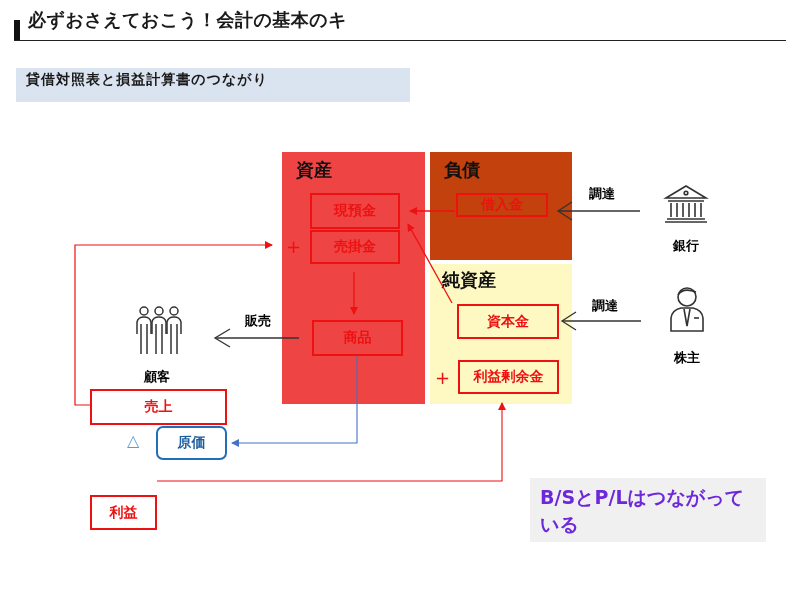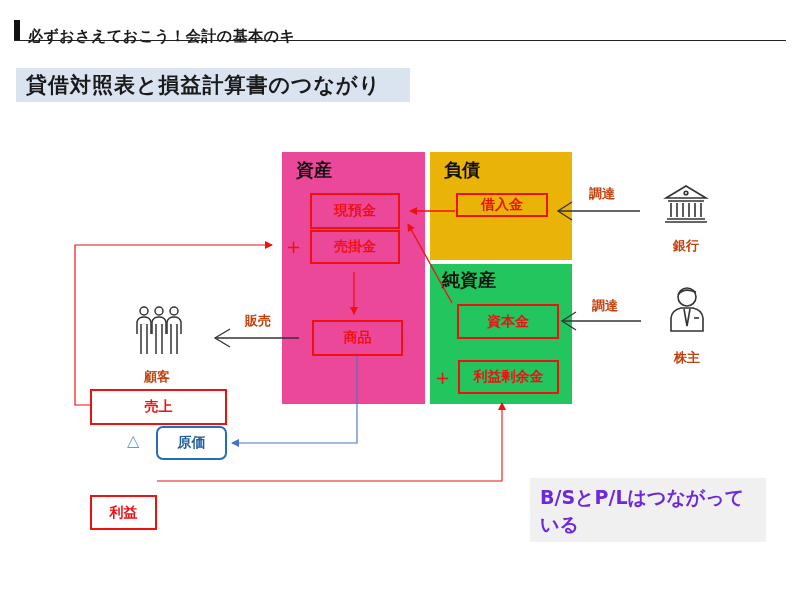--- a/index.html
+++ b/index.html
@@ -2,40 +2,40 @@
 <html><head>
 <meta charset="utf-8">
 <style>
   html, body { margin: 0; padding: 0; }
   body {
     width: 800px; height: 600px; background: #ffffff; position: relative; overflow: hidden;
     font-family: "DejaVu Sans", "Liberation Sans", sans-serif; color: #1a1a1a;
   }
   .abs { position: absolute; }
   .header-bar { left: 14px; top: 20px; width: 6px; height: 20px; background: #111; }
-  .header-text { left: 28px; top: 27px; font-size: 15px; font-weight: bold; letter-spacing: 0.5px; font-family: Liberation Mono, monospace; }
+  .header-text { left: 28px; top: 8px; font-size: 18px; font-weight: bold; letter-spacing: 0.5px; font-family: Liberation Mono, monospace; }
   .header-line { left: 14px; top: 40px; width: 772px; height: 1px; background: #222; }
   .title-box { left: 16px; top: 68px; width: 394px; height: 34px; background: #dae3f0; }
-  .title-text { left: 26px; top: 71px; font-size: 21px; font-weight: bold; letter-spacing: 1px; }
+  .title-text { left: 26px; top: 71px; font-size: 14px; font-weight: bold; letter-spacing: 1px; }
 
   .panel { position: absolute; }
-  .panel-assets { left: 282px; top: 152px; width: 143px; height: 252px; background: #ec4899; }
-  .panel-liab { left: 430px; top: 152px; width: 142px; height: 108px; background: #eab308; }
-  .panel-equity { left: 430px; top: 264px; width: 142px; height: 140px; background: #22c55e; }
+  .panel-assets { left: 282px; top: 152px; width: 143px; height: 252px; background: #ef4444; }
+  .panel-liab { left: 430px; top: 152px; width: 142px; height: 108px; background: #c2410c; }
+  .panel-equity { left: 430px; top: 264px; width: 142px; height: 140px; background: #fef9c3; }
   .panel-label { position: absolute; font-size: 18px; font-weight: bold; color: #111; }
 
   .acct {
     position: absolute; border: 2.5px solid #ee1111; box-sizing: border-box; color: #ee1111;
     font-weight: bold; font-size: 14px; display: flex; align-items: center; justify-content: center;
     background: transparent;
   }
   .acct.blue { border-color: #1f6fba; color: #1f5e9e; }
   .plus { position: absolute; color: #ee1111; font-size: 18px; }
   .tri { position: absolute; color: #5b9bd5; font-size: 16px; }
-  .label { position: absolute; font-size: 13px; font-weight: bold; color: #c2410c; }
+  .label { position: absolute; font-size: 13px; font-weight: bold; color: #000000; }
   .callout { left: 530px; top: 478px; width: 236px; height: 64px; background: #f0f0f0; }
   .callout-text { position: absolute; left: 540px; top: 484px; width: 220px; font-size: 19px; font-weight: bold; line-height: 27px; color: #6d28d9; }
   svg.overlay { position: absolute; left: 0; top: 0; }
 </style>
 </head>
 <body>
 
 <div class="abs header-bar"></div>
 <div class="abs header-text">必ずおさえておこう！会計の基本のキ</div>
 <div class="abs header-line"></div>

